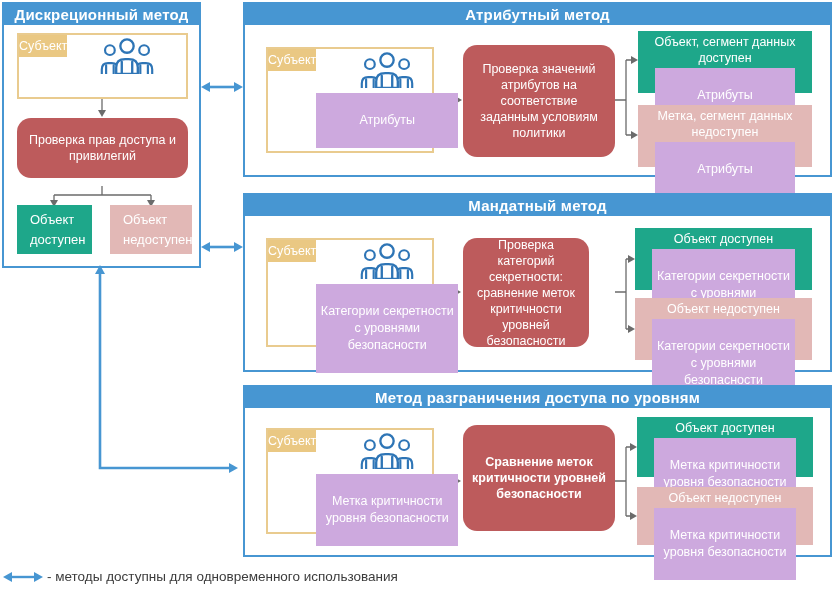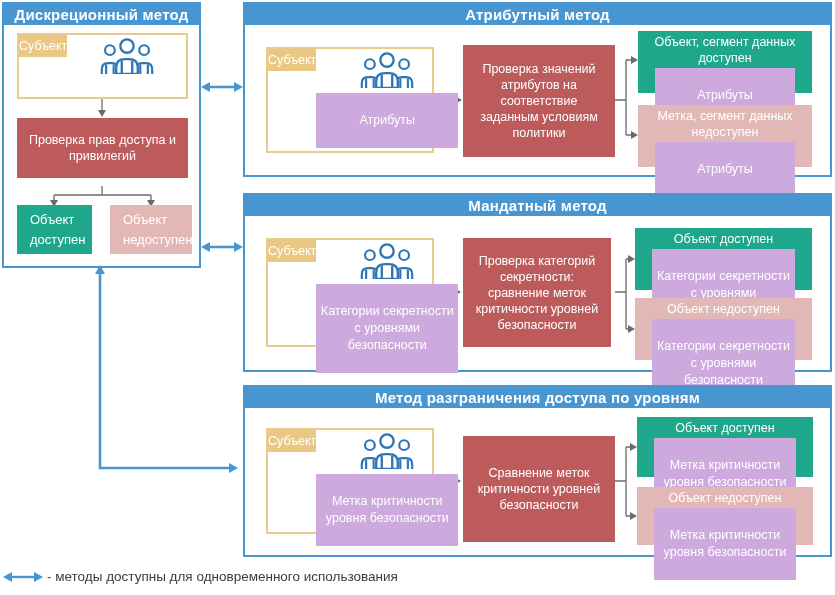--- a/index.html
+++ b/index.html
@@ -16,21 +16,21 @@
                   display:flex;align-items:center;justify-content:center;flex:0 0 auto;}
   .subject-body{flex:1;display:flex;flex-direction:column;align-items:center;}
   .people{margin-top:3px;flex:0 0 auto;}
 
   .chip{background:#CDA9DE;color:#fff;font-size:12.5px;line-height:17px;text-align:center;
         padding:19px 4px;box-sizing:border-box;}
   .subject .chip{margin-top:5px;width:142px;}
 
   .check-box{position:absolute;box-sizing:border-box;background:#BD5B5C;color:#fff;
              font-size:12.5px;line-height:16px;text-align:center;
-             display:flex;align-items:center;justify-content:center;padding:3px 8px;}
+             display:flex;align-items:center;justify-content:center;padding:3px 8px;border-radius:14px;}
 
   .result{position:absolute;box-sizing:border-box;color:#fff;font-size:12.5px;
           display:flex;flex-direction:column;align-items:center;padding-top:3px;}
   .result.green{background:#1EA78A;}
   .result.pink{background:#E2B8B6;}
   .result-title{line-height:16px;text-align:center;}
   .result .chip{margin-top:2px;width:calc(100% - 34px);}
 
   .left-result{position:absolute;box-sizing:border-box;color:#fff;font-size:13px;
                line-height:20px;padding:5px 0 0 13px;}
@@ -152,21 +152,21 @@
     <div class="subject" style="left:21px;top:43px;width:168px;height:109px;">
       <div class="subject-header">Субъект</div>
       <div class="subject-body">
         <svg class="people" width="54" height="36">
             <use href="#ppl"></use>
           </svg>
         <div class="chip">Категории секретности с уровнями безопасности</div>
       </div>
     </div>
 
-    <div class="check-box" style="left:218px;top:43px;width:148px;height:109px;">Проверка категорий секретности: сравнение меток критичности уровней безопасности</div>
+    <div class="check-box" style="left:218px;top:43px;width:126px;height:109px;">Проверка категорий секретности: сравнение меток критичности уровней безопасности</div>
 
     <div class="result green" style="left:390px;top:33px;width:177px;height:62px;">
       <div class="result-title">Объект доступен</div>
       <div class="chip">Категории секретности с уровнями безопасности</div>
     </div>
     <div class="result pink" style="left:390px;top:103px;width:177px;height:62px;">
       <div class="result-title">Объект недоступен</div>
       <div class="chip">Категории секретности с уровнями безопасности</div>
     </div>
   </section>
@@ -189,21 +189,21 @@
     <div class="subject" style="left:21px;top:41px;width:168px;height:106px;">
       <div class="subject-header">Субъект</div>
       <div class="subject-body">
         <svg class="people" width="54" height="36">
             <use href="#ppl"></use>
           </svg>
         <div class="chip">Метка критичности уровня безопасности</div>
       </div>
     </div>
 
-    <div class="check-box" style="left:218px;top:49px;width:152px;height:106px;">Сравнение меток критичности уровней безопасности</div>
+    <div class="check-box" style="left:218px;top:38px;width:152px;height:106px;font-weight:bold;">Сравнение меток критичности уровней безопасности</div>
 
     <div class="result green" style="left:392px;top:30px;width:176px;height:60px;">
       <div class="result-title">Объект доступен</div>
       <div class="chip">Метка критичности уровня безопасности</div>
     </div>
     <div class="result pink" style="left:392px;top:100px;width:176px;height:58px;">
       <div class="result-title">Объект недоступен</div>
       <div class="chip">Метка критичности уровня безопасности</div>
     </div>
   </section>

